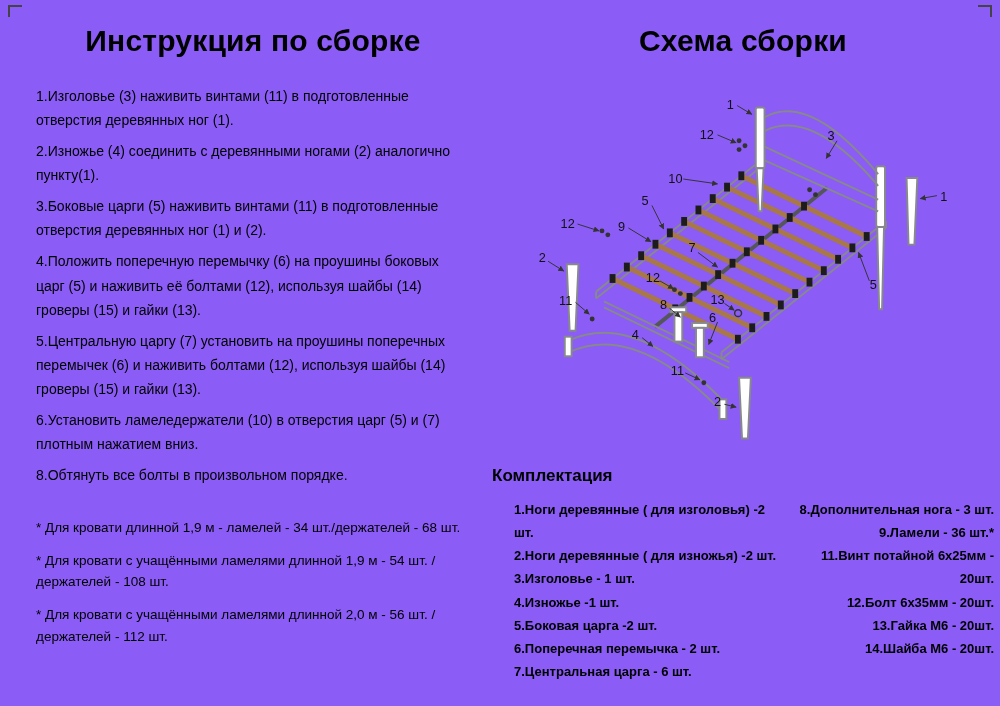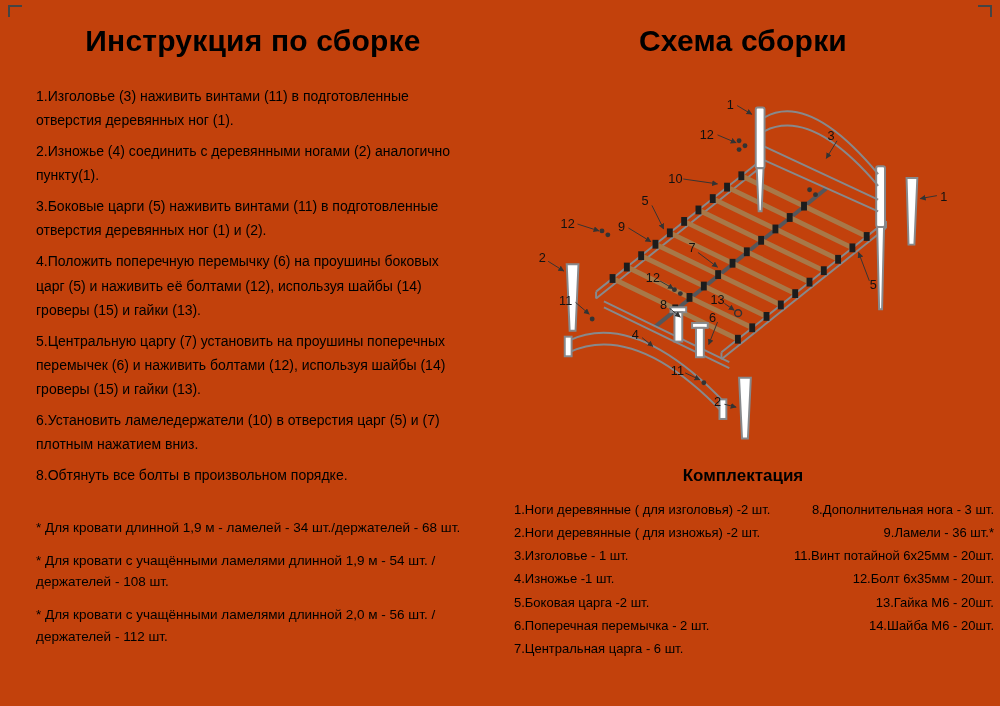--- a/index.html
+++ b/index.html
@@ -1,36 +1,36 @@
 <!DOCTYPE html>
 <html><head>
 <meta charset="utf-8">
 <style>
   html,body { margin:0; padding:0; background:#fff; }
   .page {
-    position:relative; width:1000px; height:706px; background:#c2410c;
+    position:relative; width:1000px; height:706px; background:#8b5cf6;
     font-family:"Liberation Sans", sans-serif; color:#000; overflow:hidden;
   }
   .crop-mark { position:absolute; width:12px; height:10px; }
   .crop-mark.tl { left:8px;  top:5px;  border-top:2px solid #444; border-left:2px solid #444; }
   .crop-mark.tr { right:8px; top:5px;  border-top:2px solid #444; border-right:2px solid #444; }
 
   .col-left  { position:absolute; left:36px;  top:16px; width:434px; }
   .col-right { position:absolute; left:492px; top:16px; width:502px; }
 
   .big-title { font-size:30px; font-weight:700; text-align:center; margin:8px 0 26px; letter-spacing:0.2px; }
 
   .steps p { font-size:14px; line-height:1.72; margin:0 0 7px; }
   .notes   { margin-top:30px; }
   .notes p { font-size:13.5px; line-height:1.6; margin:0 0 11px; }
 
   svg.diagram { display:block; margin:0 auto; }
 
-  .parts-title { font-size:17px; font-weight:700; text-align:center; margin:2px 0 12px; }
-  .parts { display:flex; gap:8px; padding-left:22px; }
+  .parts-title { font-size:17px; font-weight:700; margin:2px 0 12px; }
+  .parts { display:flex; gap:8px; padding-left:22px;font-weight:bold; }
   .parts-col { font-size:13px; line-height:1.78; }
   .parts-col.left  { width:268px; }
   .parts-col.right { width:204px;text-align:right; }
   .parts-col p { margin:0; }
 
   .co { font-size:13px; fill:#111; }
 </style>
 </head>
 <body>
 

